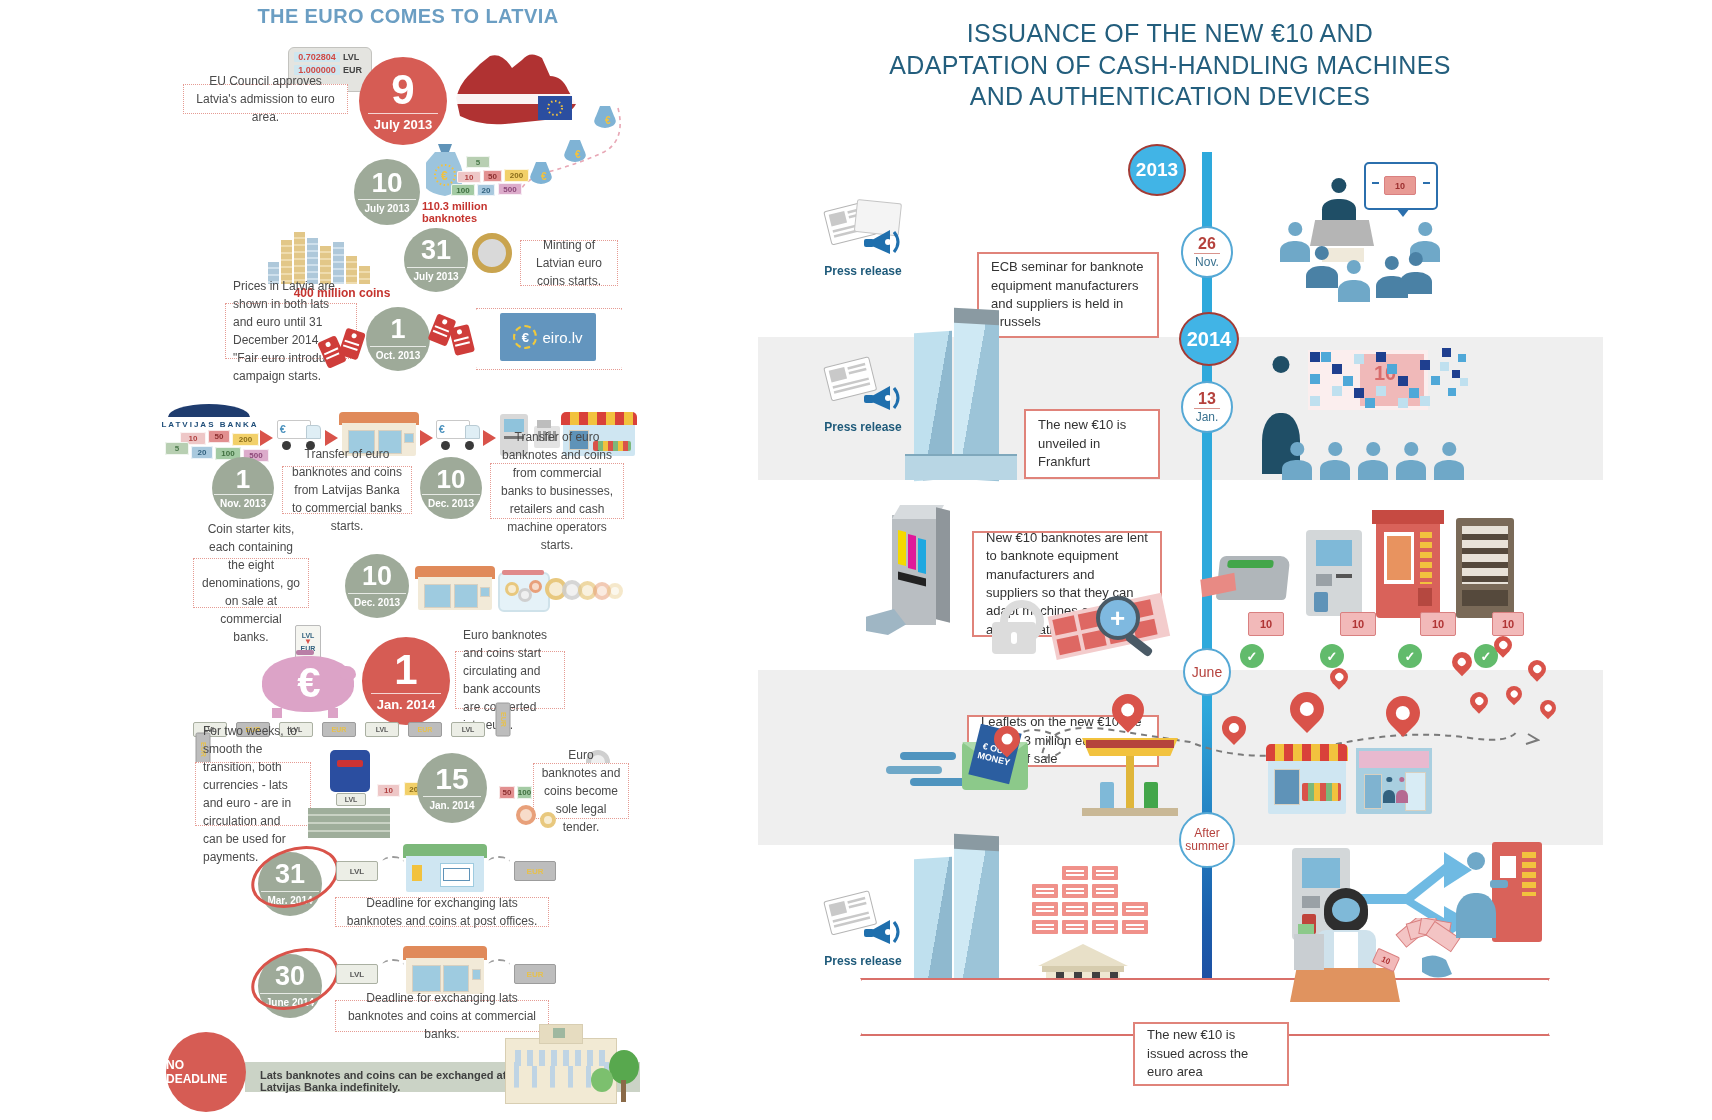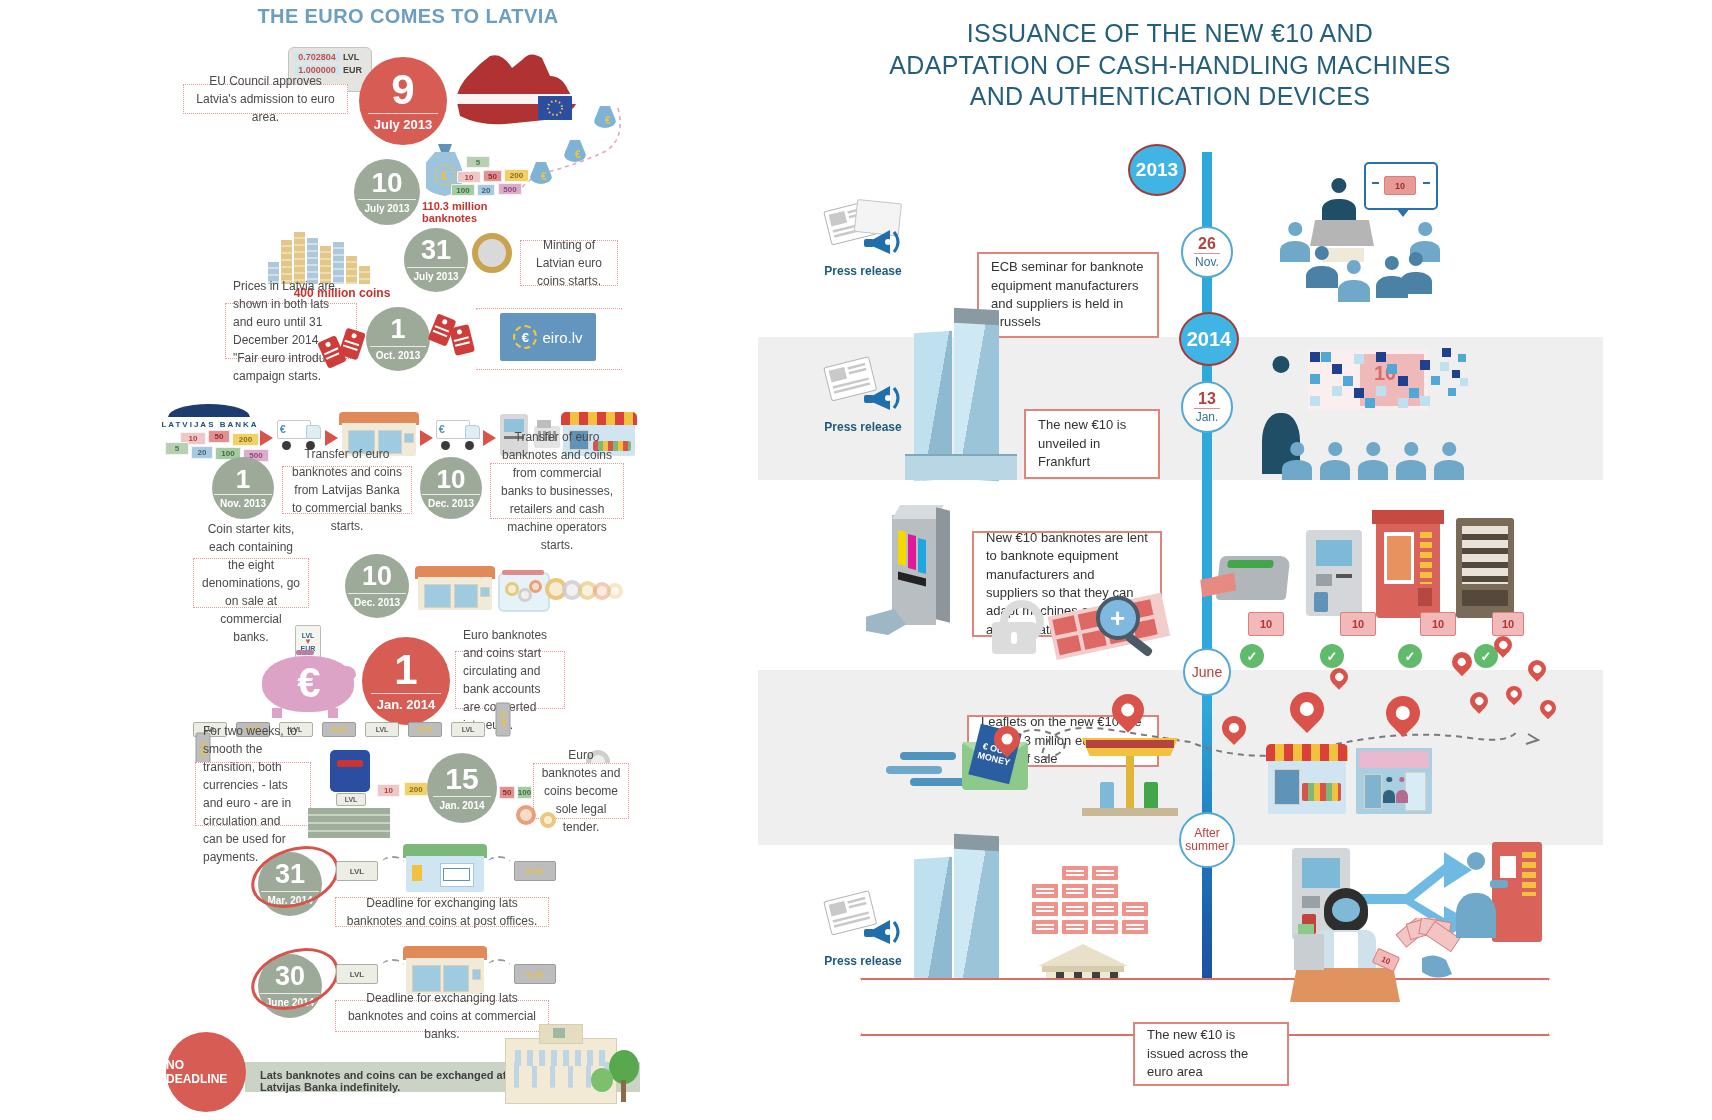--- a/index.html
+++ b/index.html
@@ -309,21 +309,21 @@
     <span>For two weeks, to smooth the transition, both currencies - lats and euro - are in circulation and can be used for payments.</span>
   </div>
   <div class="abs" style="left:330px;top:750px;width:40px;height:42px;background:#2b4ea0;border-radius:5px;">
     <div class="abs" style="left:7px;top:10px;width:26px;height:7px;background:#c33;border-radius:2px;"></div>
     <div class="abs" style="left:14px;top:22px;width:12px;height:20px;background:#2b4ea0;"></div>
   </div>
   <div class="abs chip" style="left:336px;top:793px;width:30px;height:13px;font-size:7px;">LVL</div>
   <div class="abs" style="left:308px;top:808px;width:82px;height:30px;background:repeating-linear-gradient(#9fae9b 0 6px,#c9d2c4 6px 8px),repeating-linear-gradient(90deg,#9fae9b 0 24px,#fff 24px 27px);"></div>
   <div class="abs bn bn10" style="left:377px;top:784px;width:23px;height:13px;">10</div>
   <div class="abs bn bn200" style="left:404px;top:782px;width:24px;height:14px;">200</div>
-  <div class="abs circ sage" style="left:427px;top:753px;width:70px;height:70px;">
+  <div class="abs circ sage" style="left:417px;top:753px;width:70px;height:70px;">
     <span class="day" style="font-size:30px;">15</span>
     <span class="cdate" style="font-size:10px;">Jan. 2014</span>
   </div>
   <div class="abs bn bn50" style="left:499px;top:786px;width:16px;height:13px;">50</div>
   <div class="abs bn bn100" style="left:517px;top:786px;width:15px;height:13px;overflow:hidden;">100</div>
   <div class="coin abs" style="left:586px;top:750px;width:24px;height:24px;border:5px solid #cfcfcf;background:#efefef;"></div>
   <div class="coin abs" style="left:604px;top:766px;width:20px;height:20px;border:4px solid #e8c87e;background:#f7ecd2;"></div>
   <div class="abs dotted-box ctr" style="left:533px;top:763px;width:96px;height:56px;">
     <span>Euro banknotes and coins become sole legal tender.</span>
   </div>

